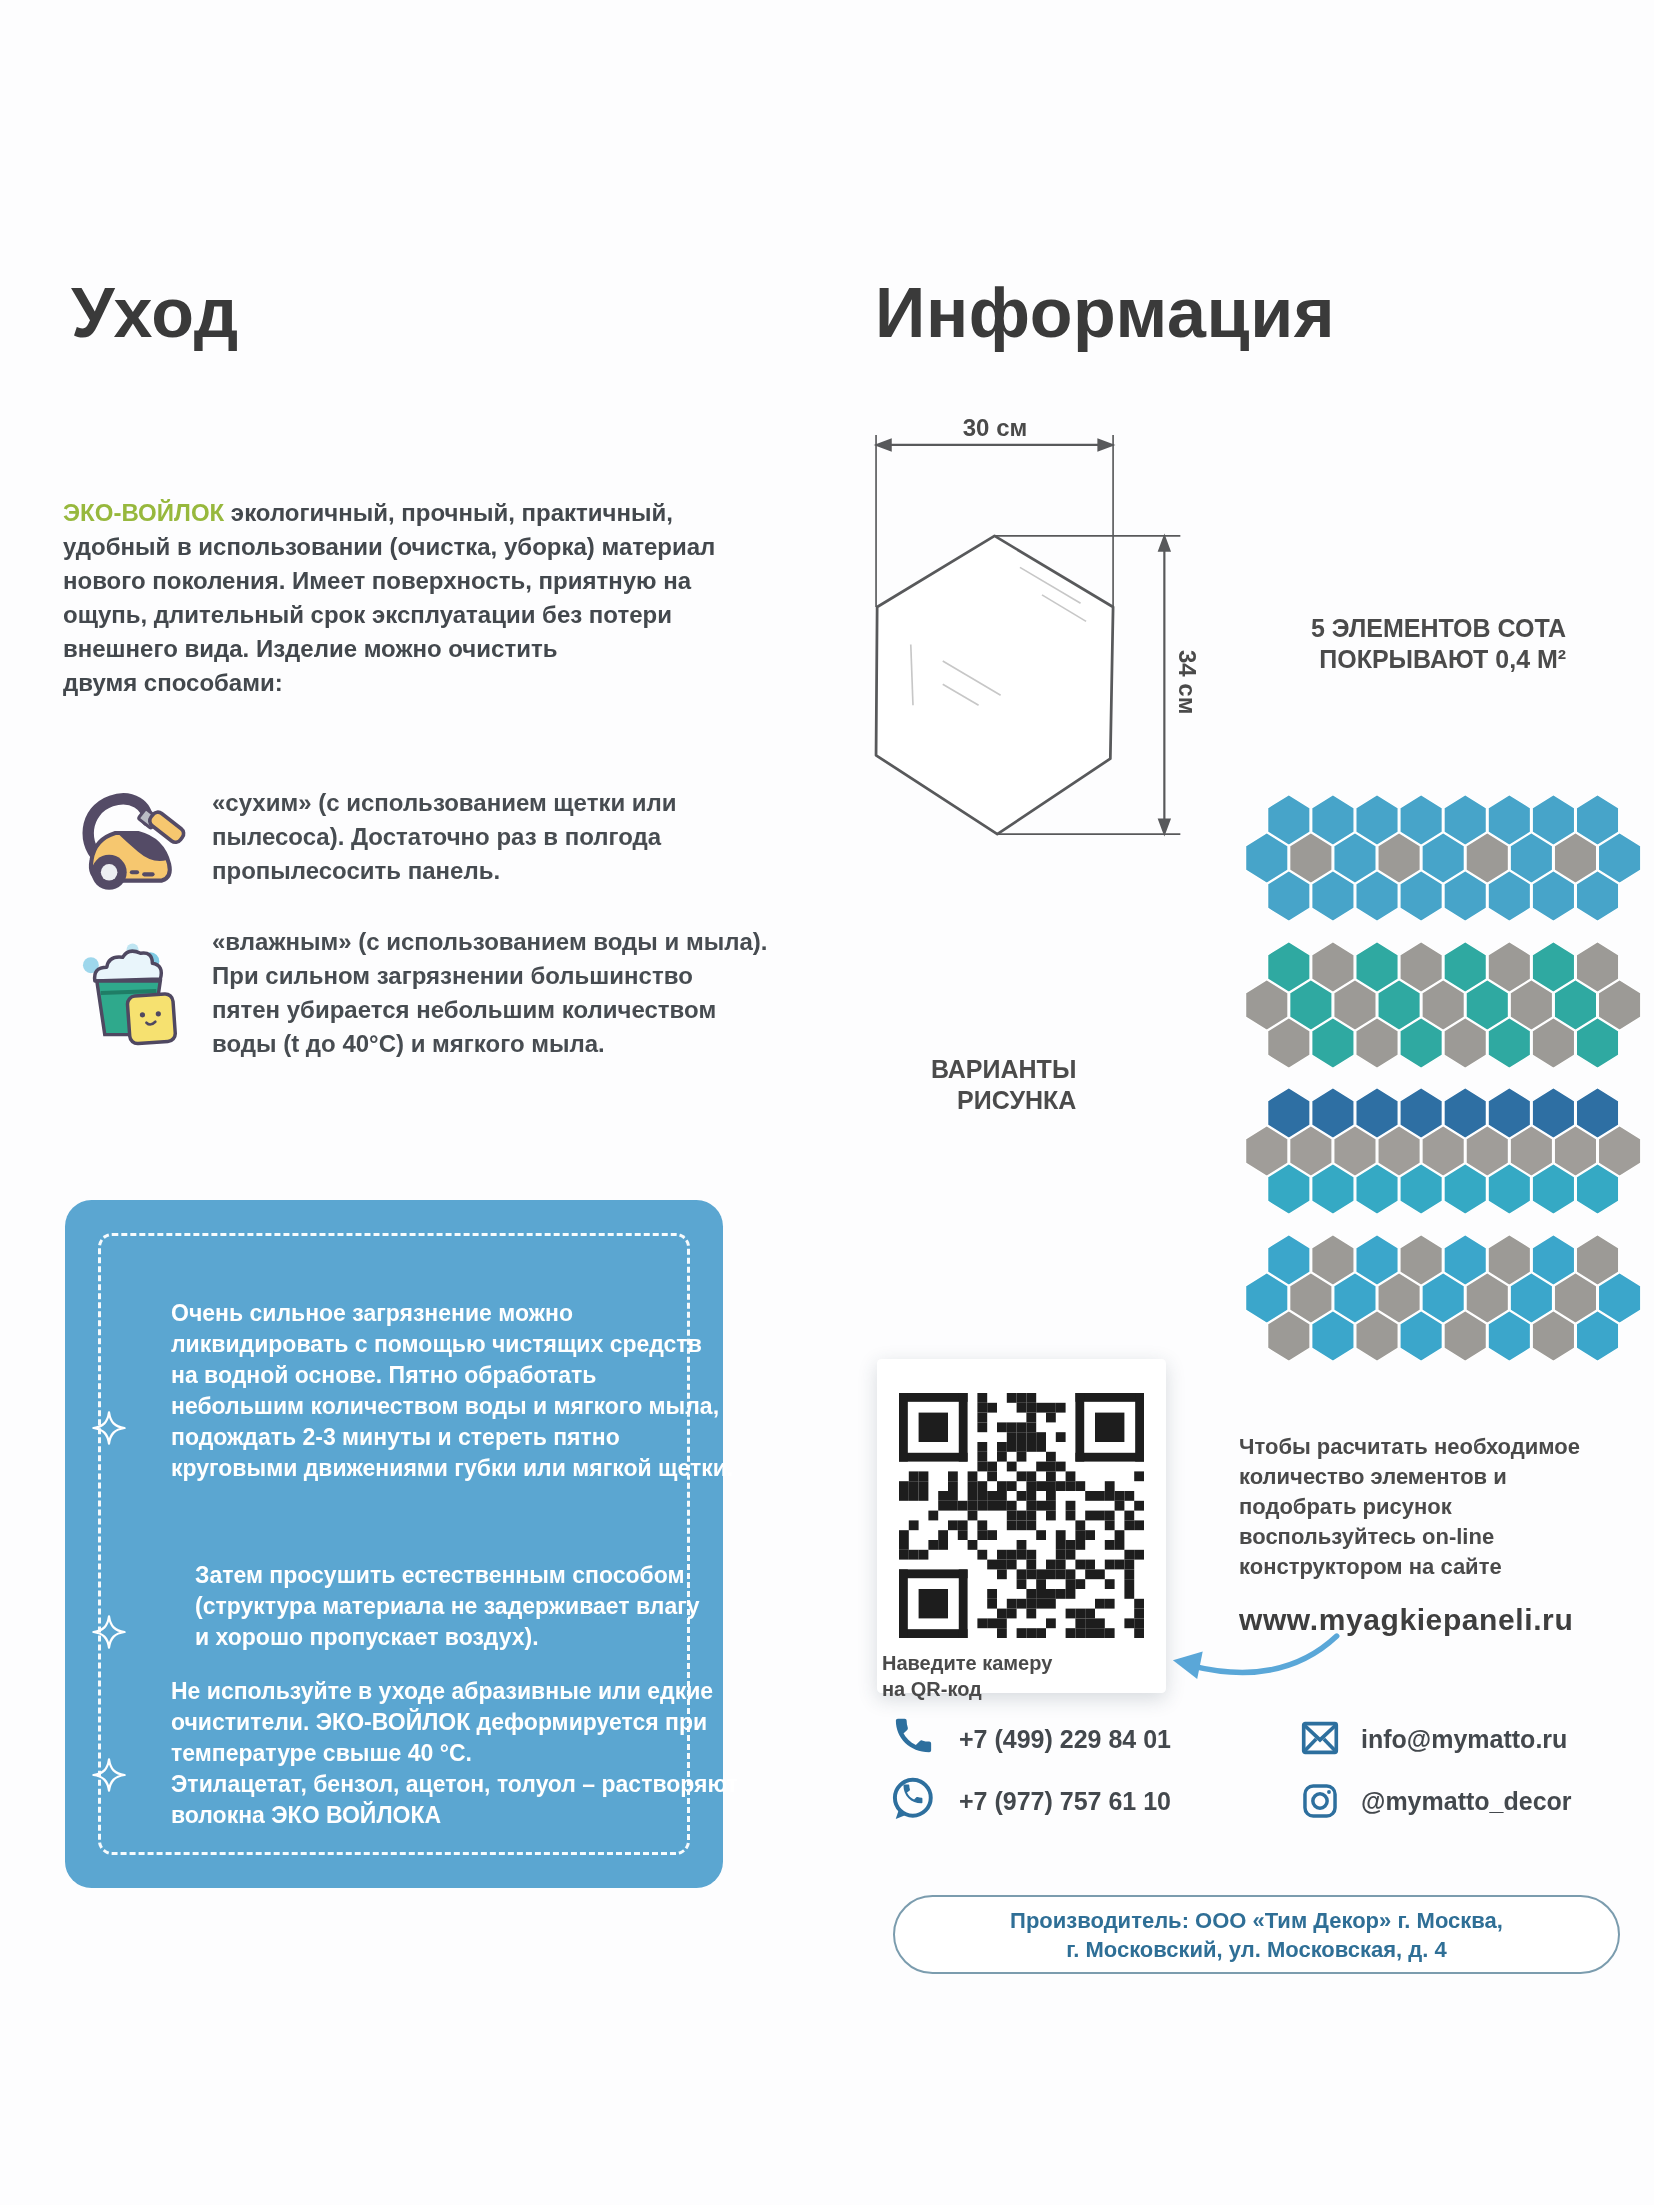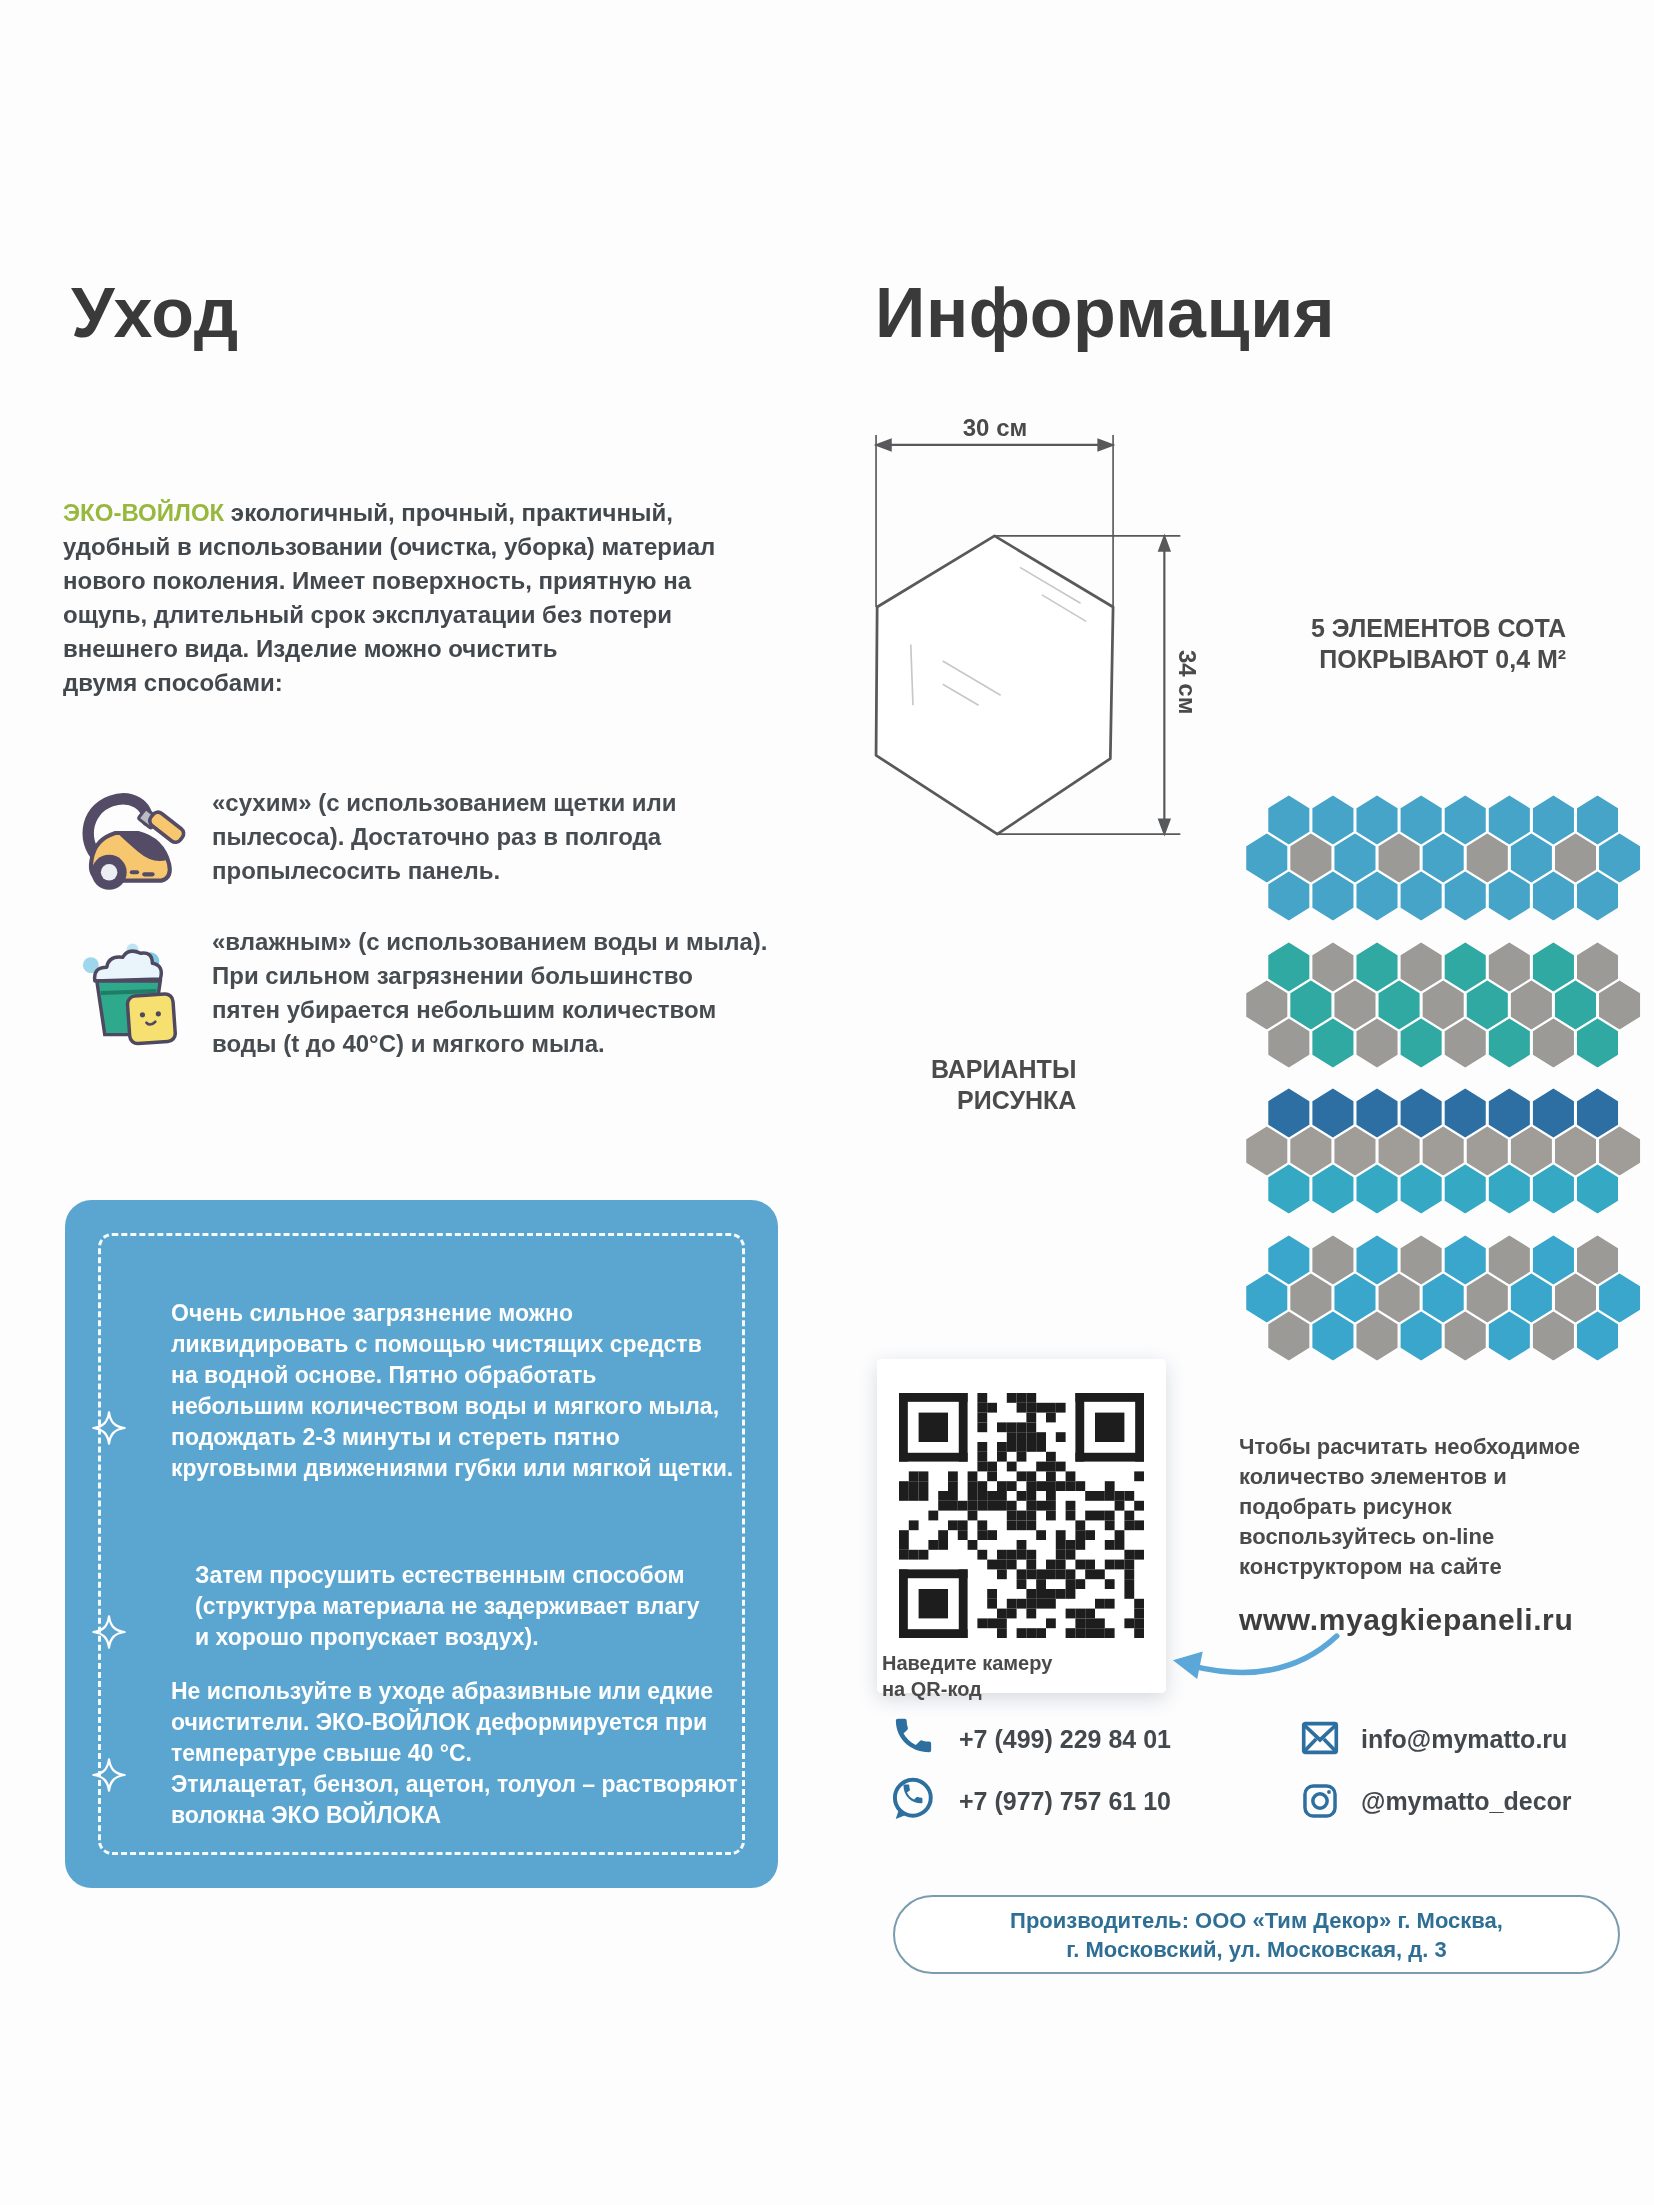--- a/index.html
+++ b/index.html
@@ -71,21 +71,21 @@
       <circle cx="66" cy="84" r="2.6" fill="#4f4861"></circle>
       <circle cx="82" cy="83" r="2.6" fill="#4f4861"></circle>
       <path d="M70 92 Q74 96 79 91" fill="none" stroke="#4f4861" stroke-width="2.6" stroke-linecap="round"></path>
     </svg>
   </div>
   <div class="abs item-text pre" style="left:212px;top:925px;width:612px;">«влажным» (с использованием воды и мыла).
 При сильном загрязнении большинство
 пятен убирается небольшим количеством
 воды (t до 40°C) и мягкого мыла.</div>
 
-  <div class="abs bluebox" style="left:65px;top:1200px;width:713px;height:688px;">
+  <div class="abs bluebox" style="left:65px;top:1200px;width:634px;height:688px;padding-left:24px;">
     <div class="dashed-frame"></div>
 
     <div class="abs" style="left:26.5px;top:211px;width:34px;height:34px;">
       <svg viewBox="0 0 48 48" width="34" height="34">
         <path d="M24 2 C26 16 32 22 46 24 C32 26 26 32 24 46 C22 32 16 26 2 24 C16 22 22 16 24 2 Z" fill="none" stroke="#ffffff" stroke-width="3.2" stroke-linejoin="round"></path>
       </svg>
     </div>
     <div class="abs tip-text pre" style="left:106px;top:98px;width:601px;">Очень сильное загрязнение можно
 ликвидировать с помощью чистящих средств
 на водной основе. Пятно обработать
@@ -554,17 +554,17 @@
     <svg viewBox="0 0 24 24" width="44" height="44" fill="none" stroke="#2d6f9e" stroke-width="1.9">
       <rect x="3.8" y="3.8" width="16.4" height="16.4" rx="4.5"></rect>
       <circle cx="12" cy="12" r="3.9"></circle>
       <circle cx="16.9" cy="7.1" r="1.05" fill="#2d6f9e" stroke="none"></circle>
     </svg>
   </div>
   <div class="abs contact-text" style="left:1361px;top:1787px;">@mymatto_decor</div>
 
   <div class="abs footer-pill" style="left:893px;top:1895px;width:723px;height:75px;">
     <div class="footer-text pre">Производитель: ООО «Тим Декор» г. Москва,
-г. Московский, ул. Московская, д. 3</div>
+г. Московский, ул. Московская, д. 4</div>
   </div>
 
 </div>
 
 
 </body></html>

